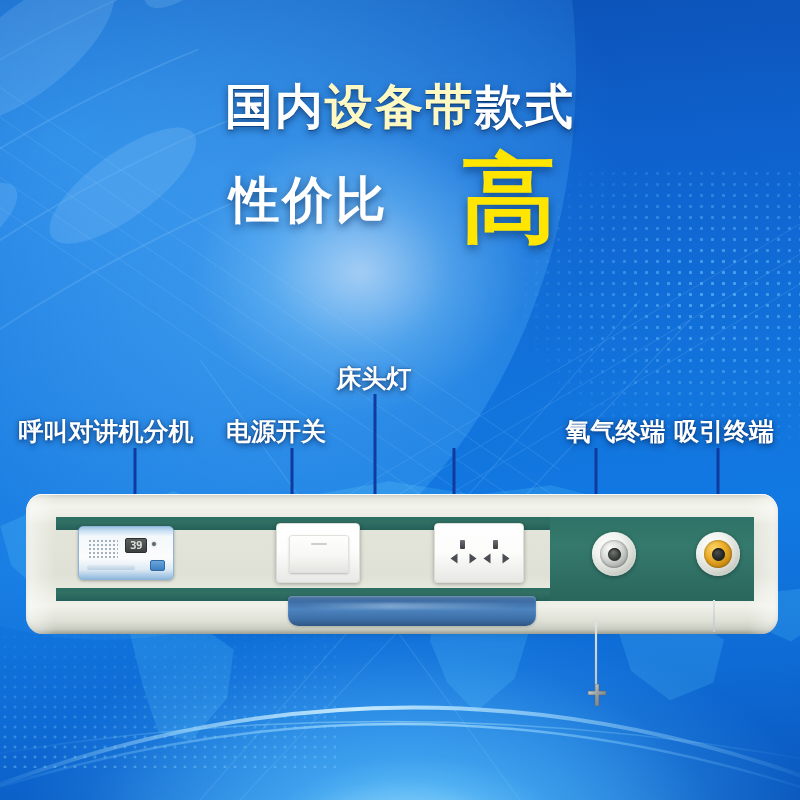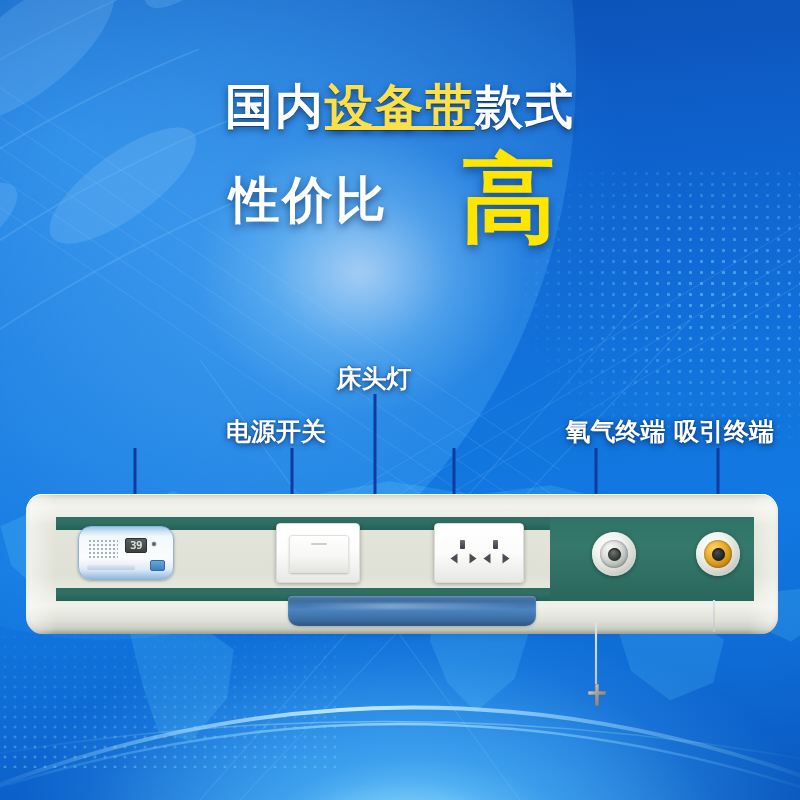--- a/index.html
+++ b/index.html
@@ -81,21 +81,21 @@
     letter-spacing:2px;
     line-height:1;
     -webkit-text-stroke:0;
   }
   .hl-row1 {
     font-size:48px;
     text-shadow:0 3px 7px rgba(3,32,80,.62), 0 1px 0 rgba(2,26,70,.5);
     white-space:nowrap;
   }
   .hl-w { color:#ffffff; }
-  .hl-y { color:#fde047;text-decoration:underline; }
+  .hl-y { color:#fef9c3; }
 
   .hl-row2 {
     position:absolute; left:0; right:12px; top:72px;
     text-align:center;
     white-space:nowrap;
   }
   .hl-sub {
     display:inline-block;
     font-size:50px; font-weight:bold; color:#ffffff;
     letter-spacing:3px;
@@ -189,21 +189,21 @@
   }
   .lamp::after{
     content:""; position:absolute; left:6%; right:6%; top:22%; height:22%;
     background:linear-gradient(90deg, rgba(255,255,255,0) 0%, rgba(220,240,255,.35) 40%, rgba(255,255,255,0) 100%);
     border-radius:4px; filter:blur(1px);
   }
 
   
   .intercom {
     position:absolute; left:52px; top:32px; width:96px; height:54px;
-    border-radius:13px;
+    border-radius:5px;
     background:linear-gradient(180deg,#9fc6e6 0%,#cfe3f3 9%,#f4f8fb 18%,#fbfcfd 60%,#dce9f4 82%,#8fb9dd 100%);
     box-shadow:0 1px 3px rgba(0,0,0,.3);
     border:1px solid #8fb5d8;
   }
   .ic-speaker{
     position:absolute; left:9px; top:12px; width:30px; height:20px;
     background-image:radial-gradient(circle, rgba(90,110,130,.65) .9px, rgba(0,0,0,0) 1.3px);
     background-size:4px 4px;
     opacity:.8;
   }
@@ -401,20 +401,21 @@
 <div class="headline">
   <div class="hl-row1">
     <span class="hl-w">国内</span><span class="hl-y">设备带</span><span class="hl-w">款式</span>
   </div>
   <div class="hl-row2">
     <span class="hl-sub">性价比</span><span class="hl-big">高</span>
   </div>
 </div>
 
 <div class="callouts">
+  <div class="callout-label" style="left:106px; top:415px;">呼叫对讲机分机</div>
   <div class="leader" style="left:135px; top:448px; height:82px;"></div>
 
   <div class="callout-label" style="left:276px; top:415px;">电源开关</div>
   <div class="leader" style="left:292px; top:448px; height:78px;"></div>
 
   <div class="callout-label" style="left:374px; top:362px;">床头灯</div>
   <div class="leader" style="left:375px; top:394px; height:215px;"></div>
 
   <div class="leader" style="left:454px; top:448px; height:78px;"></div>
 

